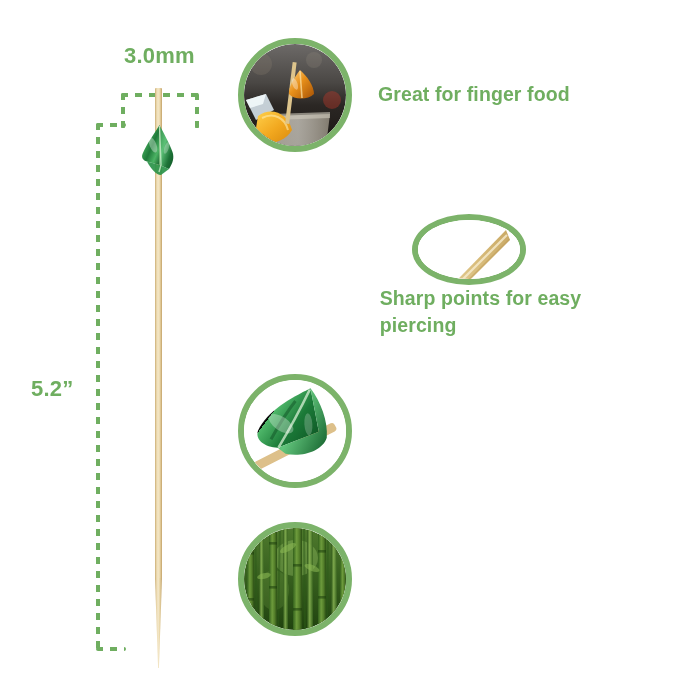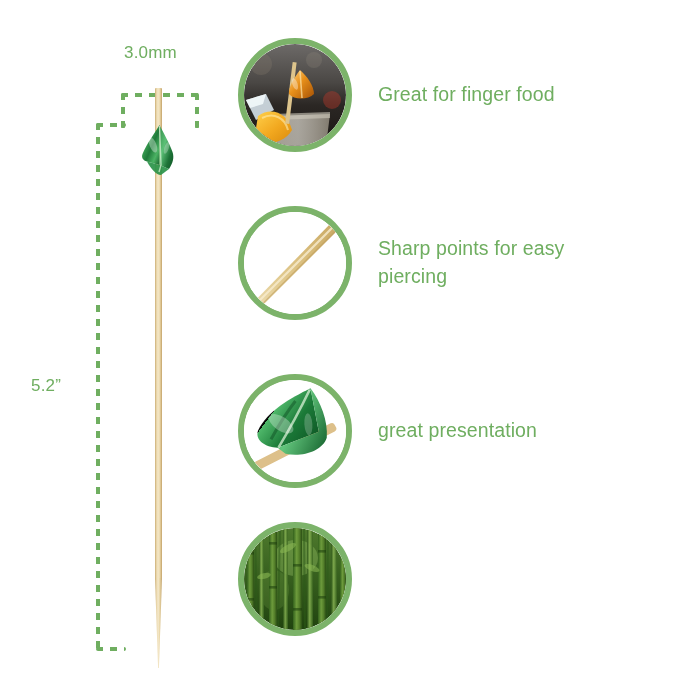--- a/index.html
+++ b/index.html
@@ -25,22 +25,22 @@
     position: absolute;
     left: 0; top: 0;
     width: 235px;
     height: 700px;
   }
 
   
   .dim-label {
     position: absolute;
     color: #6fae60;
-    font-weight: normal;
-    font-size: 17px;
+    font-weight: bold;
+    font-size: 22px;
     letter-spacing: 0.2px;
     white-space: nowrap;
   }
   #dim-label-width {
     left: 124px;
     top: 43px;
   }
   #dim-label-length {
     left: 31px;
     top: 376px;
@@ -157,21 +157,21 @@
     left: 0; top: 0;
     width: 100%;
     height: 100%;
     border-radius: 50%;
     overflow: hidden;
   }
   .feature-thumb svg { display: block; }
   .feature-text {
     margin-left: 26px;
     color: #6fae60;
-    font-weight: normal;
+    font-weight: bold;
     font-size: 19.5px;
     line-height: 1.42;
     letter-spacing: 0.1px;
   }
   .feature-text .line { display: block; }
 </style>
 </head>
 <body>
 
 <div id="stage">
@@ -275,21 +275,21 @@
             <path d="M56 27 L58 54" stroke="#ffe9b0" stroke-width="1.6" fill="none" opacity="0.65"></path>
             <ellipse cx="51" cy="40" rx="2.6" ry="6" fill="#ffffff" opacity="0.35" transform="rotate(-18 51 40)"></ellipse>
           </svg>
         </div>
       </div>
       <div class="feature-text">
         <span class="line">Great for finger food</span>
       </div>
     </div>
 
-    <div class="feature-row" style="top:200px;">
+    <div class="feature-row" style="top:214px;flex-direction:column;">
       <div class="feature-thumb">
         <div class="photo" style="background:#ffffff;">
           <svg width="102" height="102" viewBox="0 0 102 102">
             <defs>
               <linearGradient id="pointG" x1="0" y1="1" x2="1" y2="0">
                 <stop offset="0%" stop-color="#efe0b8"></stop>
                 <stop offset="30%" stop-color="#e3cd94"></stop>
                 <stop offset="62%" stop-color="#d9bd7c"></stop>
                 <stop offset="100%" stop-color="#c9a964"></stop>
               </linearGradient>
@@ -337,21 +337,20 @@
               <path d="M78 14 C 84 30, 86 50, 80 66 C 72 78, 50 78, 36 70 L 30 62 L 74 58 Z" fill="url(#bigBeadR)"></path>
               <path d="M77 15 C 60 34, 44 50, 31 62" stroke="#e2f7de" stroke-width="2.6" fill="none" opacity="0.7"></path>
               <path d="M60 22 C 46 32, 34 44, 26 52" stroke="#0b4a1f" stroke-width="3" fill="none" opacity="0.45"></path>
               <ellipse cx="40" cy="40" rx="7" ry="14" fill="#ffffff" opacity="0.30" transform="rotate(-40 40 40)"></ellipse>
               <ellipse cx="66" cy="48" rx="4" ry="11" fill="#ffffff" opacity="0.22" transform="rotate(12 66 48)"></ellipse>
             </g>
           </svg>
         </div>
       </div>
       <div class="feature-text">
-        <span class="line">great presentation</span>
       </div>
     </div>
 
     <div class="feature-row" style="top:516px;">
       <div class="feature-thumb">
         <div class="photo">
           <svg width="102" height="102" viewBox="0 0 102 102">
             <defs>
               <linearGradient id="forestBg" x1="0" y1="0" x2="0" y2="1">
                 <stop offset="0%" stop-color="#4f7a2d"></stop>

